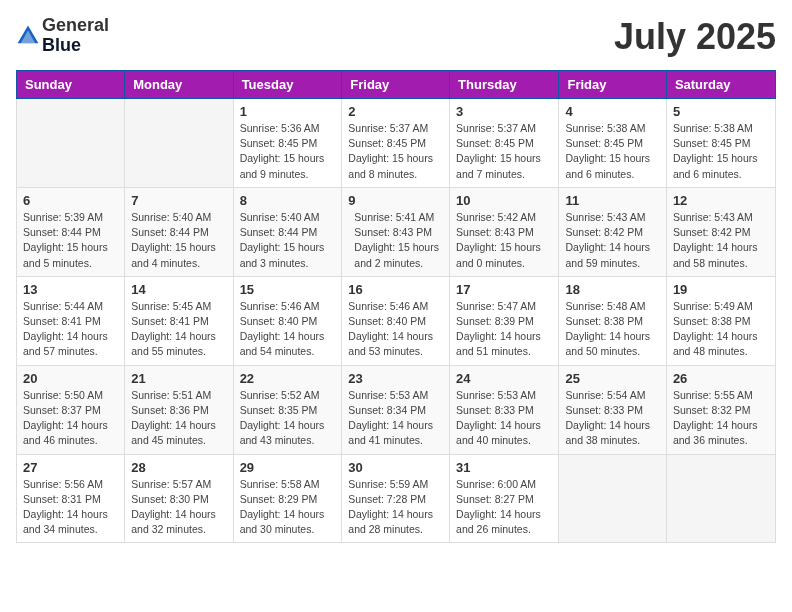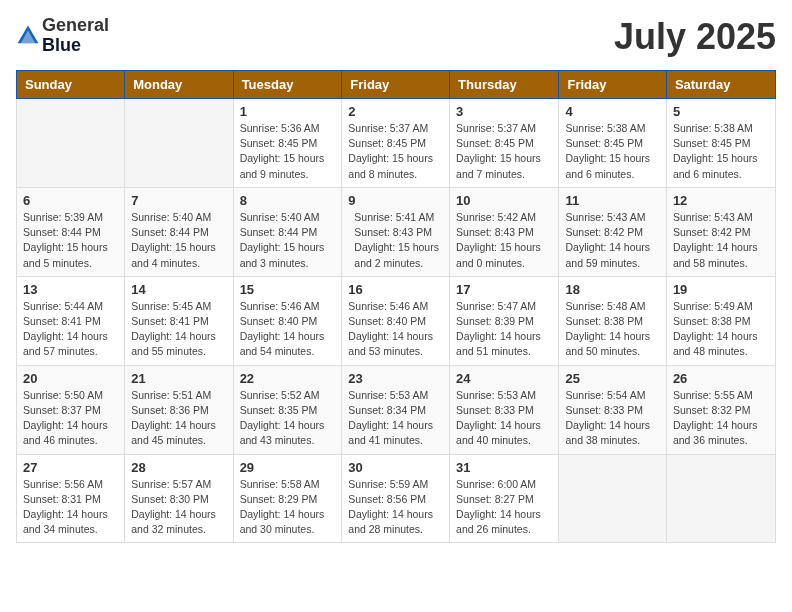--- a/index.html
+++ b/index.html
@@ -52,21 +52,21 @@
     .location-title {
       font-size: 16px;
       color: #555;
     }
     .calendar-table {
       width: 100%;
       border-collapse: collapse;
       border: 1px solid #ccc;
     }
     .calendar-table th {
-      background-color: #a16207;
+      background-color: #a21caf;
       color: #fff;
       text-align: left;
       padding: 6px 8px;
       font-size: 13px;
       border: 1px solid #1255a8;
     }
     .calendar-table td {
       vertical-align: top;
       border: 1px solid #ddd;
       padding: 5px 6px;
@@ -336,21 +336,21 @@
         <td>
           <span class="day-number">29</span>
           <div class="day-info" style="white-space: pre-line;">Sunrise: 5:58 AM
 Sunset: 8:29 PM
 Daylight: 14 hours
 and 30 minutes.</div>
         </td>
         <td>
           <span class="day-number">30</span>
           <div class="day-info" style="white-space: pre-line;">Sunrise: 5:59 AM
-Sunset: 8:56 PM
+Sunset: 7:28 PM
 Daylight: 14 hours
 and 28 minutes.</div>
         </td>
         <td>
           <span class="day-number">31</span>
           <div class="day-info" style="white-space: pre-line;">Sunrise: 6:00 AM
 Sunset: 8:27 PM
 Daylight: 14 hours
 and 26 minutes.</div>
         </td>

